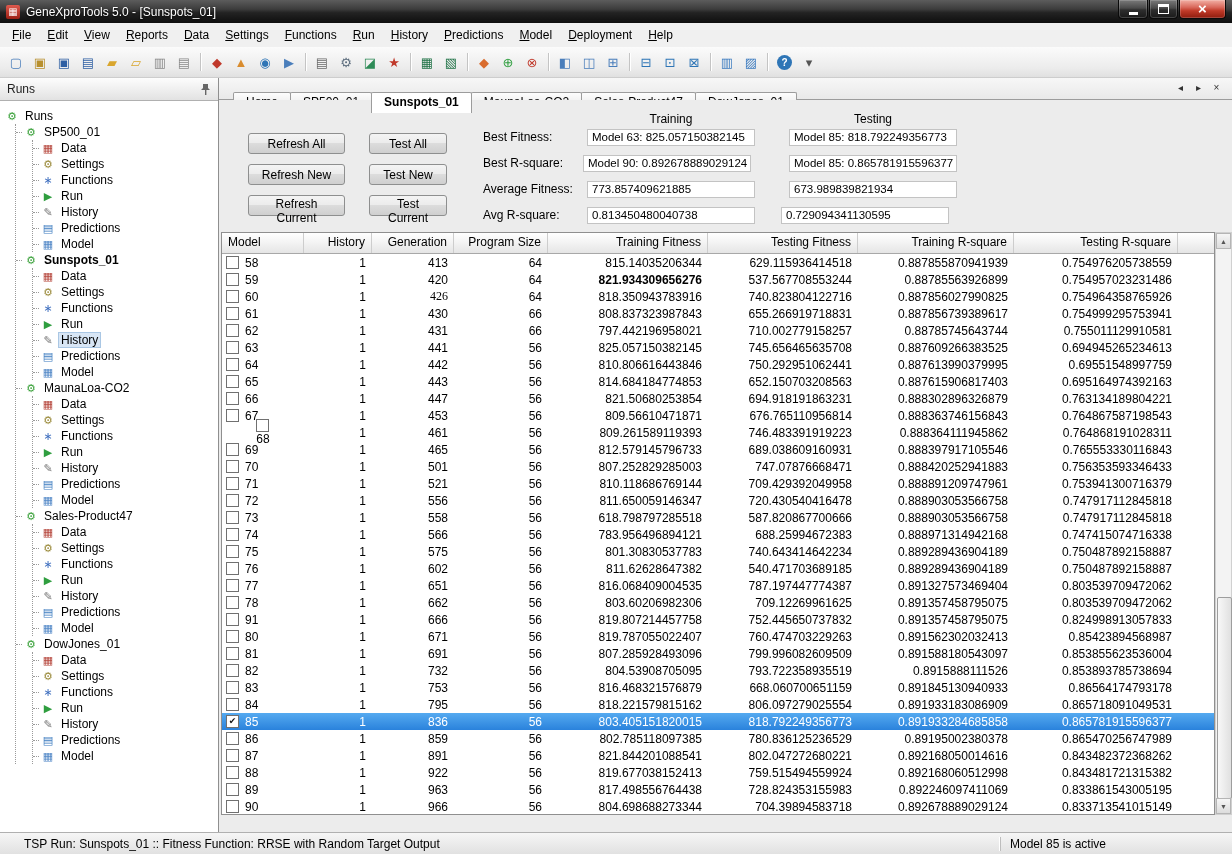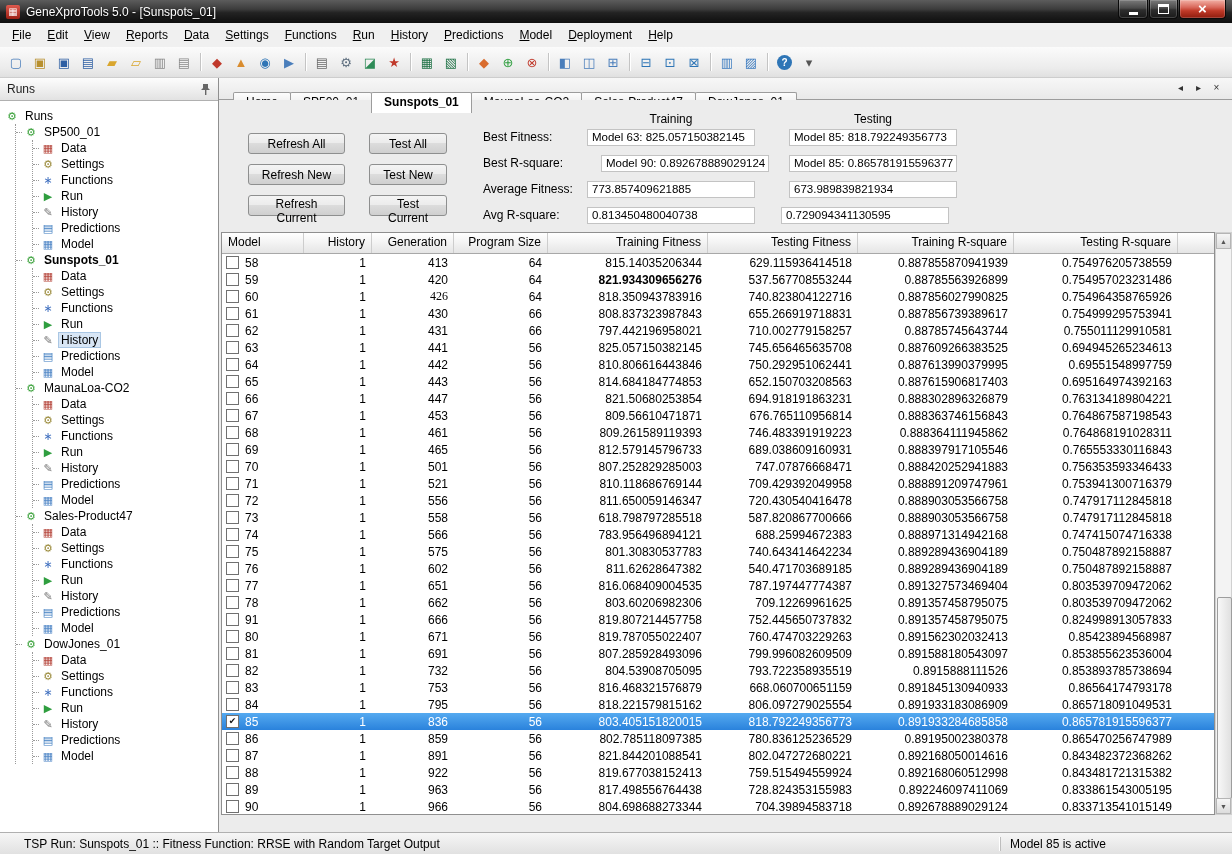--- a/index.html
+++ b/index.html
@@ -399,21 +399,21 @@
           <button class="btn" style="left: 29px; top: 95px; width: 97px;">Refresh Current</button>
           <button class="btn" style="left: 150px; top: 33px; width: 78px;">Test All</button>
           <button class="btn" style="left: 150px; top: 64px; width: 78px;">Test New</button>
           <button class="btn" style="left: 150px; top: 95px; width: 78px;">Test Current</button>
           <div class="col-head" style="left: 368px;">Training</div>
           <div class="col-head" style="left: 570px;">Testing</div>
           <div class="stat-label" style="top: 30px;">Best Fitness:</div>
           <div class="stat-box" style="top: 29px; left: 368px;">Model 63: 825.057150382145</div>
           <div class="stat-box" style="top: 29px; left: 570px;">Model 85: 818.792249356773</div>
           <div class="stat-label" style="top: 56px;">Best R-square:</div>
-          <div class="stat-box" style="top: 55px; left: 382px;">Model 90: 0.892678889029124</div>
+          <div class="stat-box" style="top: 55px; left: 364px;">Model 90: 0.892678889029124</div>
           <div class="stat-box" style="top: 55px; left: 570px;">Model 85: 0.865781915596377</div>
           <div class="stat-label" style="top: 82px;">Average Fitness:</div>
           <div class="stat-box" style="top: 81px; left: 368px;">773.857409621885</div>
           <div class="stat-box" style="top: 81px; left: 570px;">673.989839821934</div>
           <div class="stat-label" style="top: 108px;">Avg R-square:</div>
           <div class="stat-box" style="top: 107px; left: 368px;">0.813450480040738</div>
           <div class="stat-box" style="top: 107px; left: 562px;">0.729094341130595</div>
         </div>
       <div class="grid-area">
         <div class="grid-header">
@@ -552,21 +552,21 @@
               </div>
               <div class="gc num" style="width: 68px;">1</div>
               <div class="gc num" style="width: 82px;">453</div>
               <div class="gc num" style="width: 94px;">56</div>
               <div class="gc num" style="width: 160px;">809.56610471871</div>
               <div class="gc num" style="width: 150px;">676.765110956814</div>
               <div class="gc num" style="width: 156px;">0.888363746156843</div>
               <div class="gc num" style="width: 164px;">0.764867587198543</div>
             </div>
             <div class="grid-row">
-              <div class="gc model" style="width: 82px;">
+              <div class="gc model" style="width: 82px; flex-direction: column;">
                 <span class="checkbox"></span>
                 <span class="model-num">68</span>
               </div>
               <div class="gc num" style="width: 68px;">1</div>
               <div class="gc num" style="width: 82px;">461</div>
               <div class="gc num" style="width: 94px;">56</div>
               <div class="gc num" style="width: 160px;">809.261589119393</div>
               <div class="gc num" style="width: 150px;">746.483391919223</div>
               <div class="gc num" style="width: 156px;">0.888364111945862</div>
               <div class="gc num" style="width: 164px;">0.764868191028311</div>

